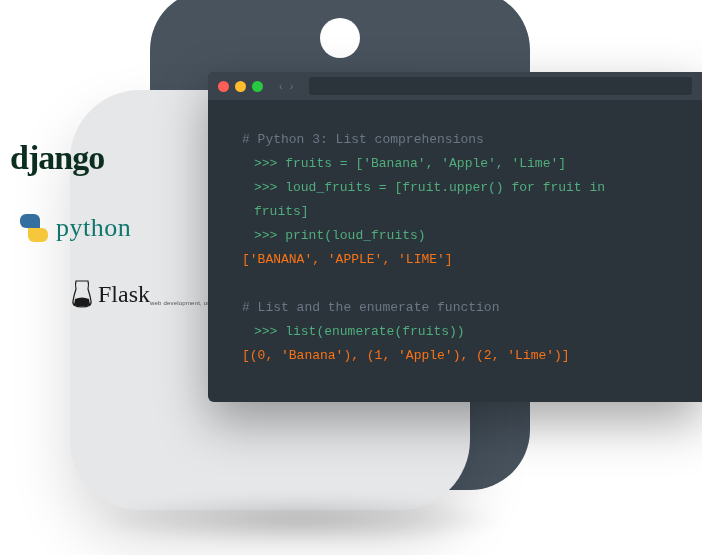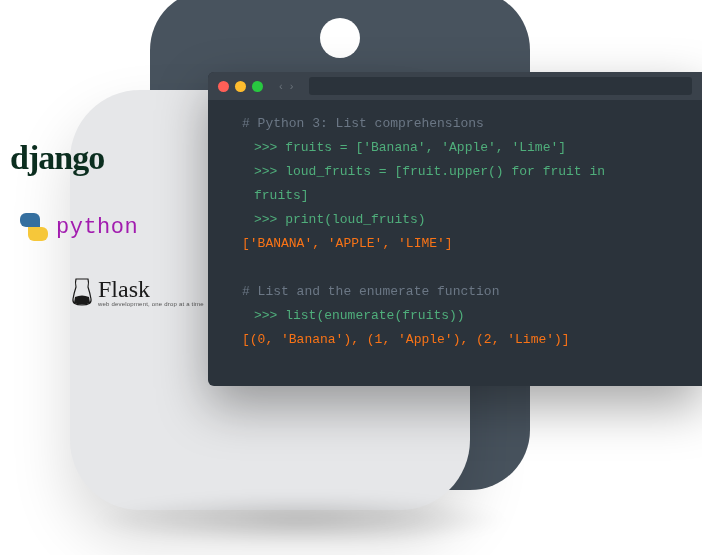--- a/index.html
+++ b/index.html
@@ -91,40 +91,41 @@
     top: 0; left: 0;
   }
   .py-icon .bot {
     position: absolute;
     width: 20px; height: 14px;
     background: #f6c73a;
     border-radius: 0 6px 6px 6px;
     bottom: 0; right: 0;
   }
   .logo-python span {
-    font-family: Liberation Mono, monospace;
+    font-family: Liberation Serif, serif;
     font-weight: 300;
-    font-size: 22px;
-    color: #a21caf;
+    font-size: 26px;
+    color: #0f766e;
     letter-spacing: 0.5px;
   }
   .logo-flask {
     display: flex;
     align-items: center;
     gap: 4px;
     padding-left: 60px;
   }
   .flask-icon {
     width: 24px;
     height: 30px;
   }
   .logo-flask .txt {
     display: flex;
-    flex-direction: column;
+    flex-direction: row;
     line-height: 1;
+    align-items: flex-end;
   }
   .logo-flask .main {
     font-family: Georgia, serif;
     font-size: 24px;
     color: #1a1a1a;
   }
   .logo-flask .sub {
     font-size: 6px;
     color: #555;
     letter-spacing: 0.2px;
@@ -163,21 +164,21 @@
     letter-spacing: 2px;
   }
   .tl-addr {
     flex: 1;
     height: 18px;
     background: #2b333b;
     margin-left: 8px;
     border-radius: 3px;
   }
   .code {
-    padding: 12px 34px 34px 34px;
+    padding: 28px 34px 34px 34px;
     font-family: "SFMono-Regular", Consolas, "Liberation Mono", Menlo, monospace;
     font-size: 13px;
     line-height: 24px;
     color: #cfd3d7;
     white-space: pre;
   }
   .c-comment { color: #6b7785; }
   .c-prompt  { color: #4fae7b; margin-left: 12px; }
   .c-out     { color: #f97316; }
 </style>

